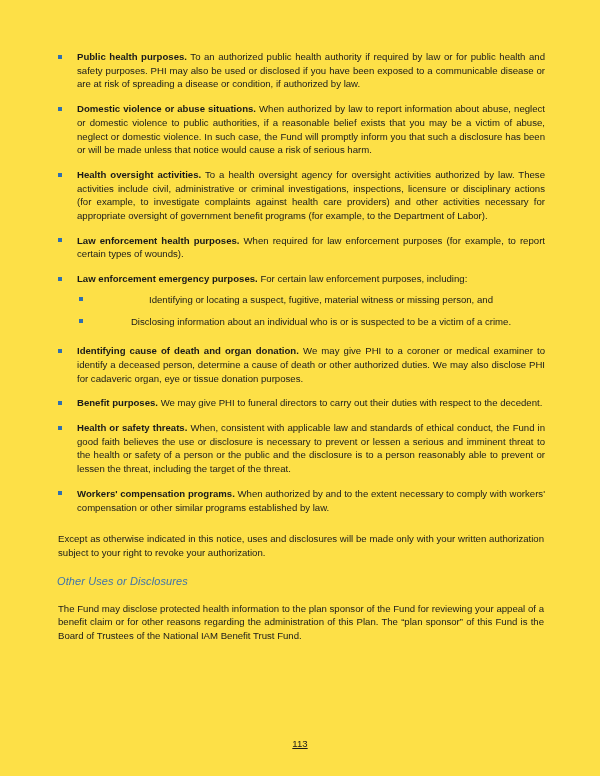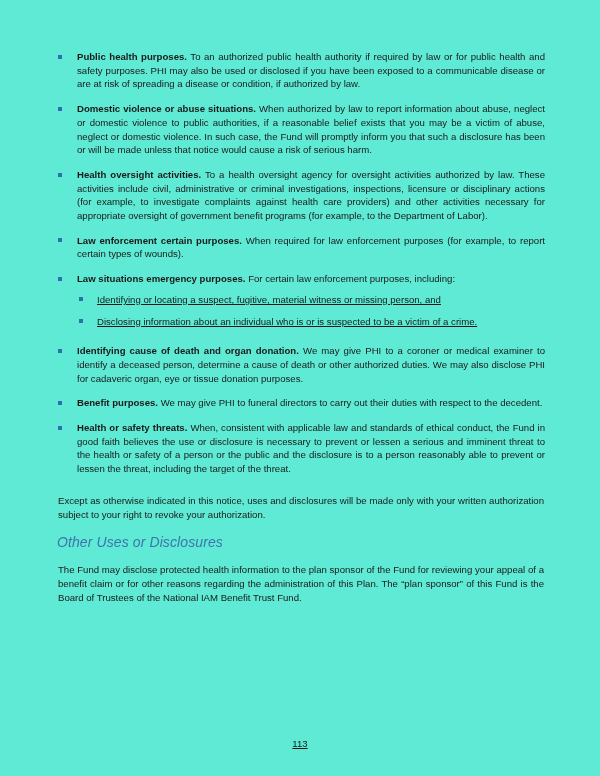--- a/index.html
+++ b/index.html
@@ -14,21 +14,21 @@
     color: #1a1a1a;
     position: relative;
     overflow: hidden;
   }
 
   .page {
     position: absolute;
     top: 0; left: 0;
     width: 600px;
     height: 776px;
-    background: #5eead4;
+    background: #fde047;
   }
 
   .content {
     position: absolute;
     left: 57px;
     top: 50px;
     width: 488px;
   }
 
   
@@ -64,23 +64,22 @@
     list-style: none;
     margin: 7px 0 0 0;
     padding: 0;
   }
   li.subbullet {
     position: relative;
     padding-left: 20px;
     margin-bottom: 8px;
     font-size: 9.6px;
     line-height: 13.7px;
-    text-align: left;
+    text-align: center;
     color: #1a1a1a;
-    text-decoration: underline;
   }
   li.subbullet:last-child { margin-bottom: 16px; }
   li.subbullet::before {
     content: "";
     position: absolute;
     left: 2px;
     top: 4.6px;
     width: 4px;
     height: 4px;
     background: #2f6fb0;
@@ -97,21 +96,21 @@
     line-height: 13.7px;
     text-align: justify;
     color: #1a1a1a;
   }
 
   .spacer-lg { height: 17px; }
   .spacer-md { height: 13px; }
 
   h2.section-heading {
     margin: 0;
-    font-size: 14px;
+    font-size: 11px;
     font-style: italic;
     font-weight: normal;
     color: #3f74ab;
     line-height: 14px;
     letter-spacing: 0.1px;
   }
 
   
   .page-number {
     position: absolute;
@@ -140,44 +139,47 @@
       <li class="bullet">
         <span class="lead">Domestic violence or abuse situations.</span><span> When authorized by law to report information about abuse, neglect or domestic violence to public authorities, if a reasonable belief exists that you may be a victim of abuse, neglect or domestic violence. In such case, the Fund will promptly inform you that such a disclosure has been or will be made unless that notice would cause a risk of serious harm.</span>
       </li>
 
       <li class="bullet">
         <span class="lead">Health oversight activities.</span><span> To a health oversight agency for oversight activities authorized by law. These activities include civil, administrative or criminal investigations, inspections, licensure or disciplinary actions (for example, to investigate complaints against health care providers) and other activities necessary for appropriate oversight of government benefit programs (for example, to the Department of Labor).</span>
       </li>
 
 
       <li class="bullet">
-        <span class="lead">Law enforcement certain purposes.</span><span> When required for law enforcement purposes (for example, to report certain types of wounds).</span>
+        <span class="lead">Law enforcement health purposes.</span><span> When required for law enforcement purposes (for example, to report certain types of wounds).</span>
       </li>
 
       <li class="bullet">
-        <span class="lead">Law situations emergency purposes.</span><span> For certain law enforcement purposes, including:</span>
+        <span class="lead">Law enforcement emergency purposes.</span><span> For certain law enforcement purposes, including:</span>
         <ul class="sub">
           <li class="subbullet">Identifying or locating a suspect, fugitive, material witness or missing person, and</li>
           <li class="subbullet">Disclosing information about an individual who is or is suspected to be a victim of a crime.</li>
         </ul>
       </li>
 
       <li class="bullet">
         <span class="lead">Identifying cause of death and organ donation.</span><span> We may give PHI to a coroner or medical examiner to identify a deceased person, determine a cause of death or other authorized duties. We may also disclose PHI for cadaveric organ, eye or tissue donation purposes.</span>
       </li>
 
       <li class="bullet">
         <span class="lead">Benefit purposes.</span><span> We may give PHI to funeral directors to carry out their duties with respect to the decedent.</span>
       </li>
 
 
       <li class="bullet">
         <span class="lead">Health or safety threats.</span><span> When, consistent with applicable law and standards of ethical conduct, the Fund in good faith believes the use or disclosure is necessary to prevent or lessen a serious and imminent threat to the health or safety of a person or the public and the disclosure is to a person reasonably able to prevent or lessen the threat, including the target of the threat.</span>
       </li>
 
+      <li class="bullet">
+        <span class="lead">Workers' compensation programs.</span><span> When authorized by and to the extent necessary to comply with workers' compensation or other similar programs established by law.</span>
+      </li>
 
     </ul>
 
     <div class="spacer-lg"></div>
 
     <p class="para">Except as otherwise indicated in this notice, uses and disclosures will be made only with your written authorization subject to your right to revoke your authorization.</p>
 
     <div class="spacer-md"></div>
 
     <h2 class="section-heading">Other Uses or Disclosures</h2>

